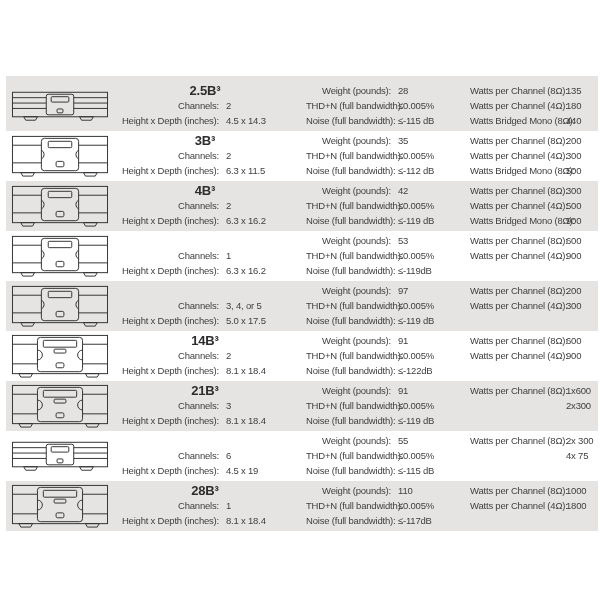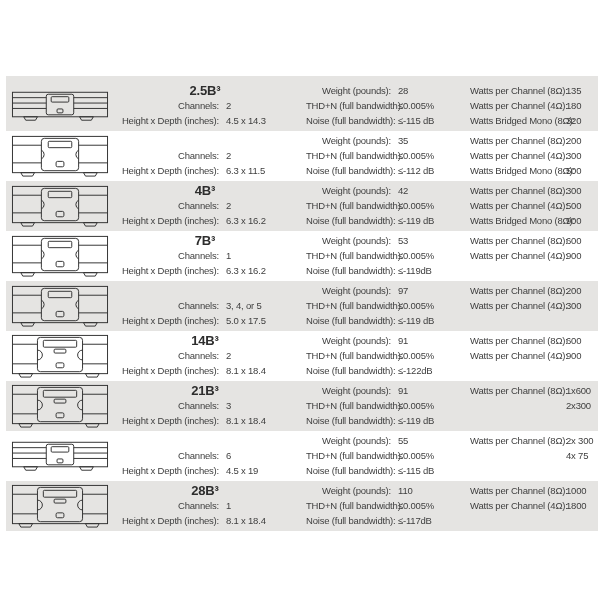--- a/index.html
+++ b/index.html
@@ -107,29 +107,30 @@
     <div class="lbl r2 c2l">THD+N (full bandwidth):</div>
     <div class="val r2 c2v">≤0.005%</div>
     <div class="lbl r3 c2l">Noise (full bandwidth):</div>
     <div class="val r3 c2v">≤-115 dB</div>
 
     <div class="lbl r1 c3l">Watts per Channel (8Ω):</div>
     <div class="val r1 c3v">135</div>
     <div class="lbl r2 c3l">Watts per Channel (4Ω):</div>
     <div class="val r2 c3v">180</div>
     <div class="lbl r3 c3l">Watts Bridged Mono (8Ω):</div>
-    <div class="val r3 c3v">320</div>
+    <div class="val r3 c3v">440</div>
   </div>
 
   <div class="row plain">
     <div class="amp">
       <svg width="98" height="44">
           <use href="#amp-mid"></use>
         </svg>
     </div>
+    <div class="name">3B³</div>
 
     <div class="lbl r2 c1l">Channels:</div>
     <div class="val r2 c1v">2</div>
     <div class="lbl r3 c1l">Height x Depth (inches):</div>
     <div class="val r3 c1v">6.3 x 11.5</div>
 
     <div class="lbl r1 c2l">Weight (pounds):</div>
     <div class="val r1 c2v">35</div>
     <div class="lbl r2 c2l">THD+N (full bandwidth):</div>
     <div class="val r2 c2v">≤0.005%</div>
@@ -171,21 +172,20 @@
     <div class="lbl r3 c3l">Watts Bridged Mono (8Ω):</div>
     <div class="val r3 c3v">900</div>
   </div>
 
   <div class="row plain">
     <div class="amp">
       <svg width="98" height="44">
           <use href="#amp-mid"></use>
         </svg>
     </div>
-    <div class="name">7B³</div>
 
     <div class="lbl r2 c1l">Channels:</div>
     <div class="val r2 c1v">1</div>
     <div class="lbl r3 c1l">Height x Depth (inches):</div>
     <div class="val r3 c1v">6.3 x 16.2</div>
 
     <div class="lbl r1 c2l">Weight (pounds):</div>
     <div class="val r1 c2v">53</div>
     <div class="lbl r2 c2l">THD+N (full bandwidth):</div>
     <div class="val r2 c2v">≤0.005%</div>

